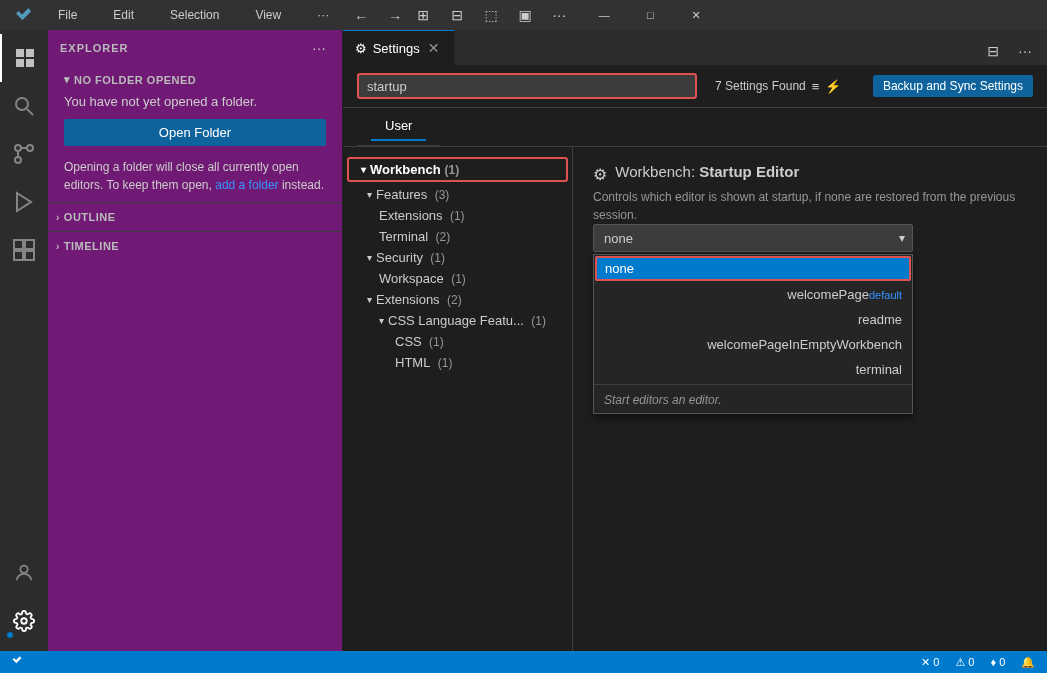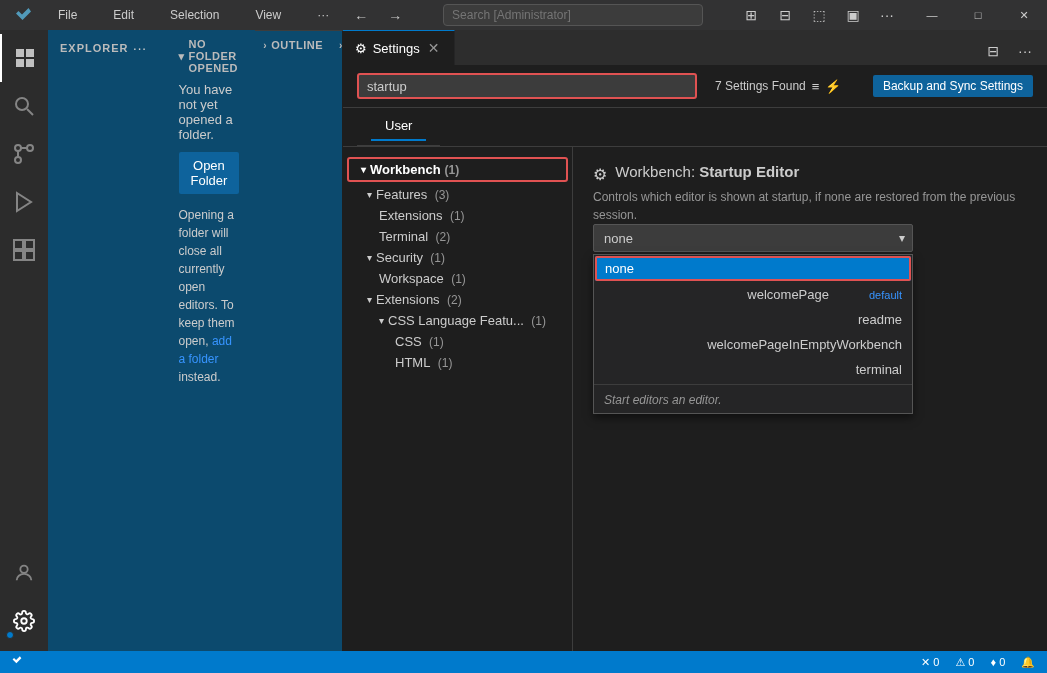--- a/index.html
+++ b/index.html
@@ -126,23 +126,23 @@
       margin-top: auto;
       display: flex;
       flex-direction: column;
       align-items: center;
       padding-bottom: 6px;
     }
 
     
     .sidebar {
       width: 295px;
-      background: #0c4a6e;
-      display: flex;
-      flex-direction: row;
+      background: #701a75;
+      display: flex;
+      flex-direction: column;
       flex-shrink: 0;
       border-right: 1px solid #1e1e1e;
     }
     .sidebar-header {
       height: 35px;
       display: flex;
       align-items: center;
       justify-content: space-between;
       padding: 0 12px;
     }
@@ -443,21 +443,20 @@
       cursor: pointer;
       font-size: 13px;
       color: #cccccc;
       display: flex;
       align-items: center;
       justify-content: flex-end;
     }
     .dropdown-option .default-badge {
       color: #3794ff;
       font-size: 11px;
-      margin-left: 40px;
     }
     .dropdown-separator {
       border-top: 1px solid #3d3d3d;
       margin: 2px 0;
     }
     .dropdown-info-text {
       padding: 6px 10px;
       font-size: 12px;
       color: #969696;
       font-style: italic;
@@ -513,23 +512,20 @@
   <div class="titlebar-menu">
     <div class="titlebar-menu-item">File</div>
     <div class="titlebar-menu-item">Edit</div>
     <div class="titlebar-menu-item">Selection</div>
     <div class="titlebar-menu-item">View</div>
     <div class="titlebar-menu-item">···</div>
   </div>
   <div style="display:flex;align-items:center;margin-left:8px;gap:6px;">
     <div class="titlebar-icon-btn">←</div>
     <div class="titlebar-icon-btn">→</div>
-  </div>
-  <div class="titlebar-search">
-    <input type="text" style="width: 260px; height: 22px; background: rgb(60, 60, 60); border: 1px solid rgb(85, 85, 85); color: rgb(204, 204, 204); padding: 0px 8px; font-size: 12px; border-radius: 4px; outline: none;" placeholder="Search [Administrator]">
   </div>
   <div class="titlebar-actions">
     <div class="titlebar-icon-btn">⊞</div>
     <div class="titlebar-icon-btn">⊟</div>
     <div class="titlebar-icon-btn">⬚</div>
     <div class="titlebar-icon-btn">▣</div>
     <div class="titlebar-icon-btn">···</div>
   </div>
   <div class="window-controls">
     <div class="win-btn">—</div>

